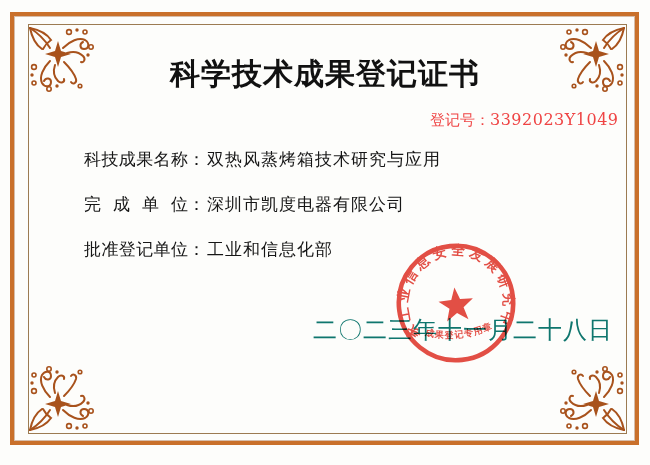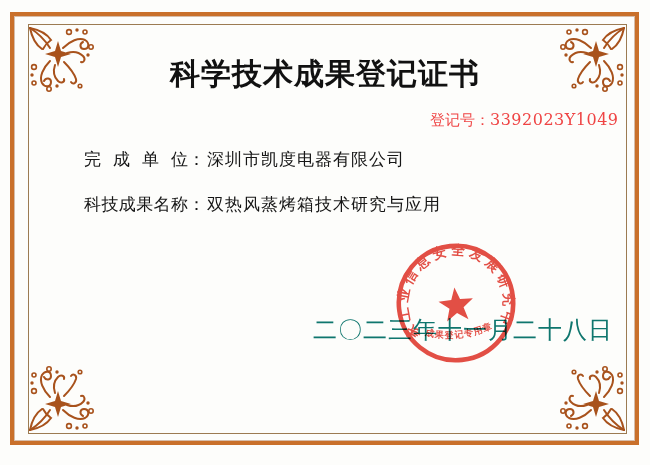--- a/index.html
+++ b/index.html
@@ -171,24 +171,27 @@
   </div>
 
   <div class="title">科学技术成果登记证书</div>
 
   <div class="regno">
     <span>登记号：</span><span class="num">3392023Y1049</span>
   </div>
 
   <div class="fields">
     <div class="field-row">
+      <span class="field-label">科技成果名称</span><span class="field-colon">：</span><span class="field-value">双热风蒸烤箱技术研究与应用</span>
+    </div>
+    <div class="field-row">
       <span class="field-label">完成单位</span><span class="field-colon">：</span><span class="field-value">深圳市凯度电器有限公司</span>
     </div>
     <div class="field-row">
-      <span class="field-label">科技成果名称</span><span class="field-colon">：</span><span class="field-value">双热风蒸烤箱技术研究与应用</span>
+      <span class="field-label">批准登记单位</span><span class="field-colon">：</span><span class="field-value">工业和信息化部</span>
     </div>
   </div>
 
   <div class="date">二〇二三年十一月二十八日</div>
 
   <div class="seal">
     <svg viewBox="0 0 200 200" aria-hidden="true">
       <defs>
         <path id="arcTop" d="M 36.6,138.1 A 74,74 0 1 1 163.4,138.1" fill="none"></path>
         <path id="arcBottom" d="M 46,144 Q 100,163 154,144" fill="none"></path>

